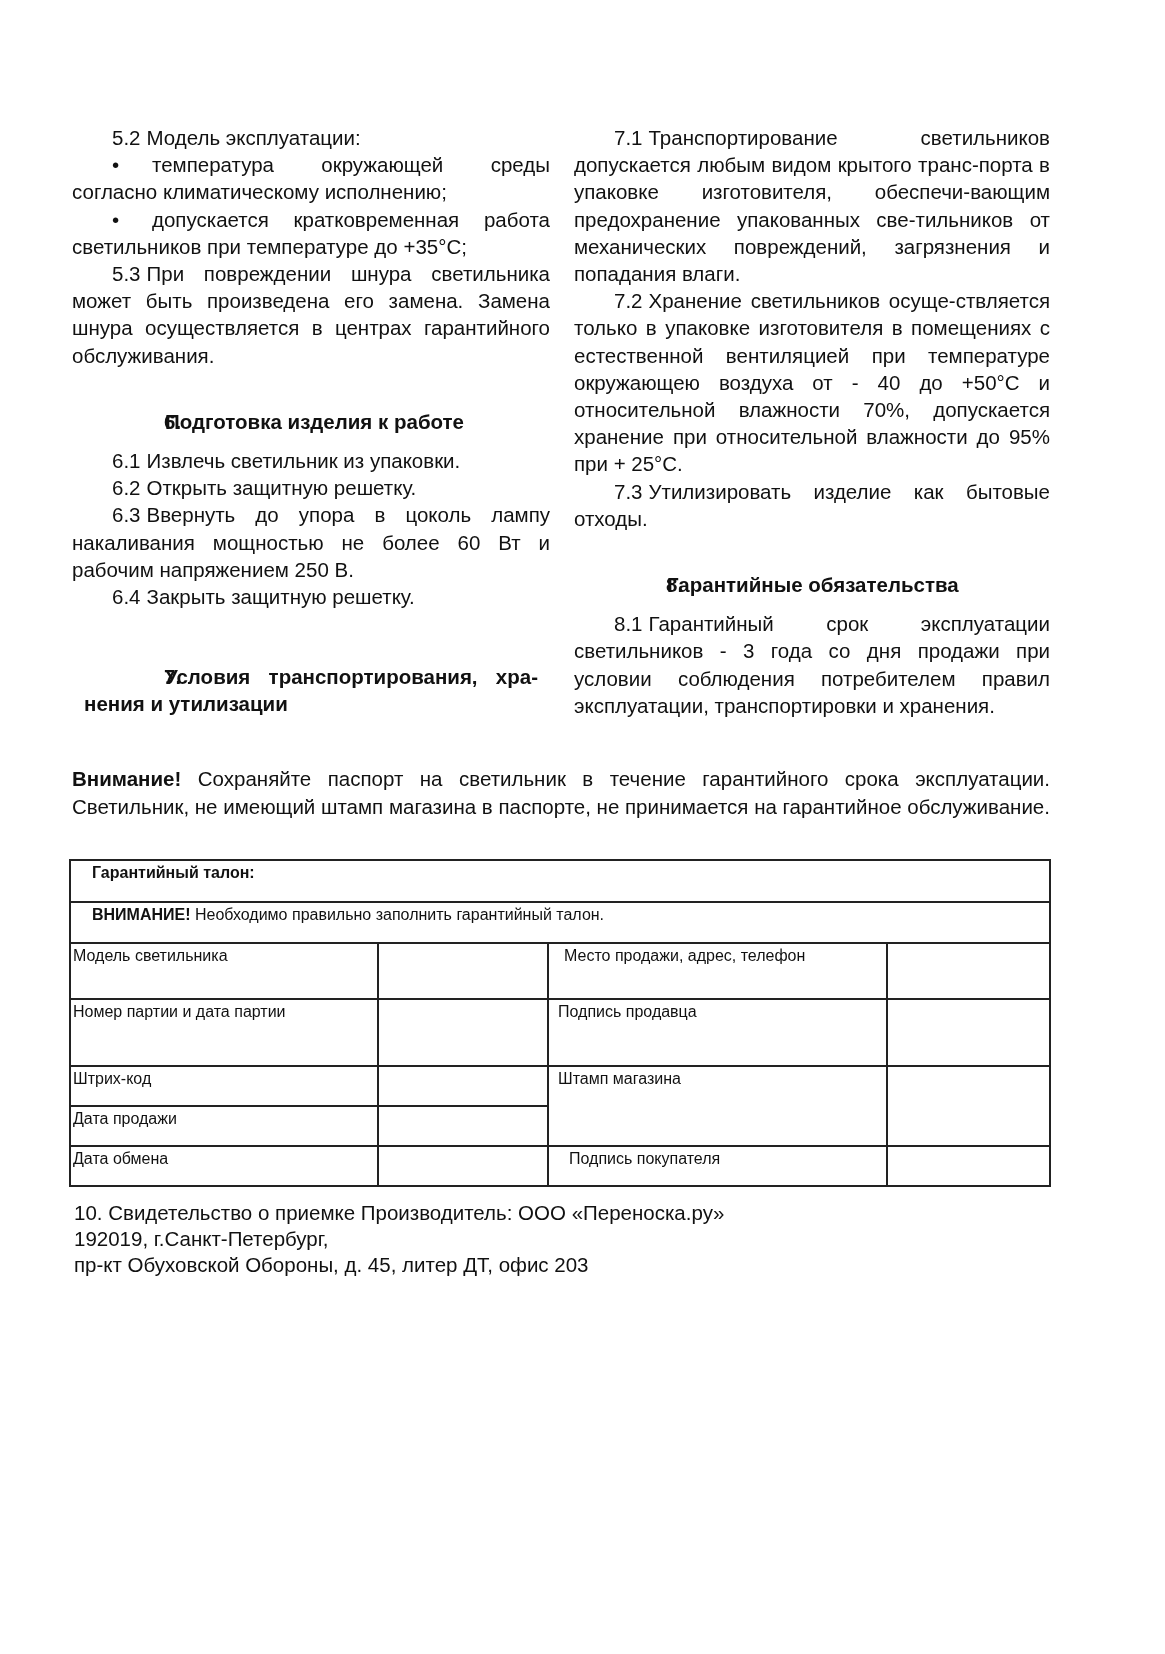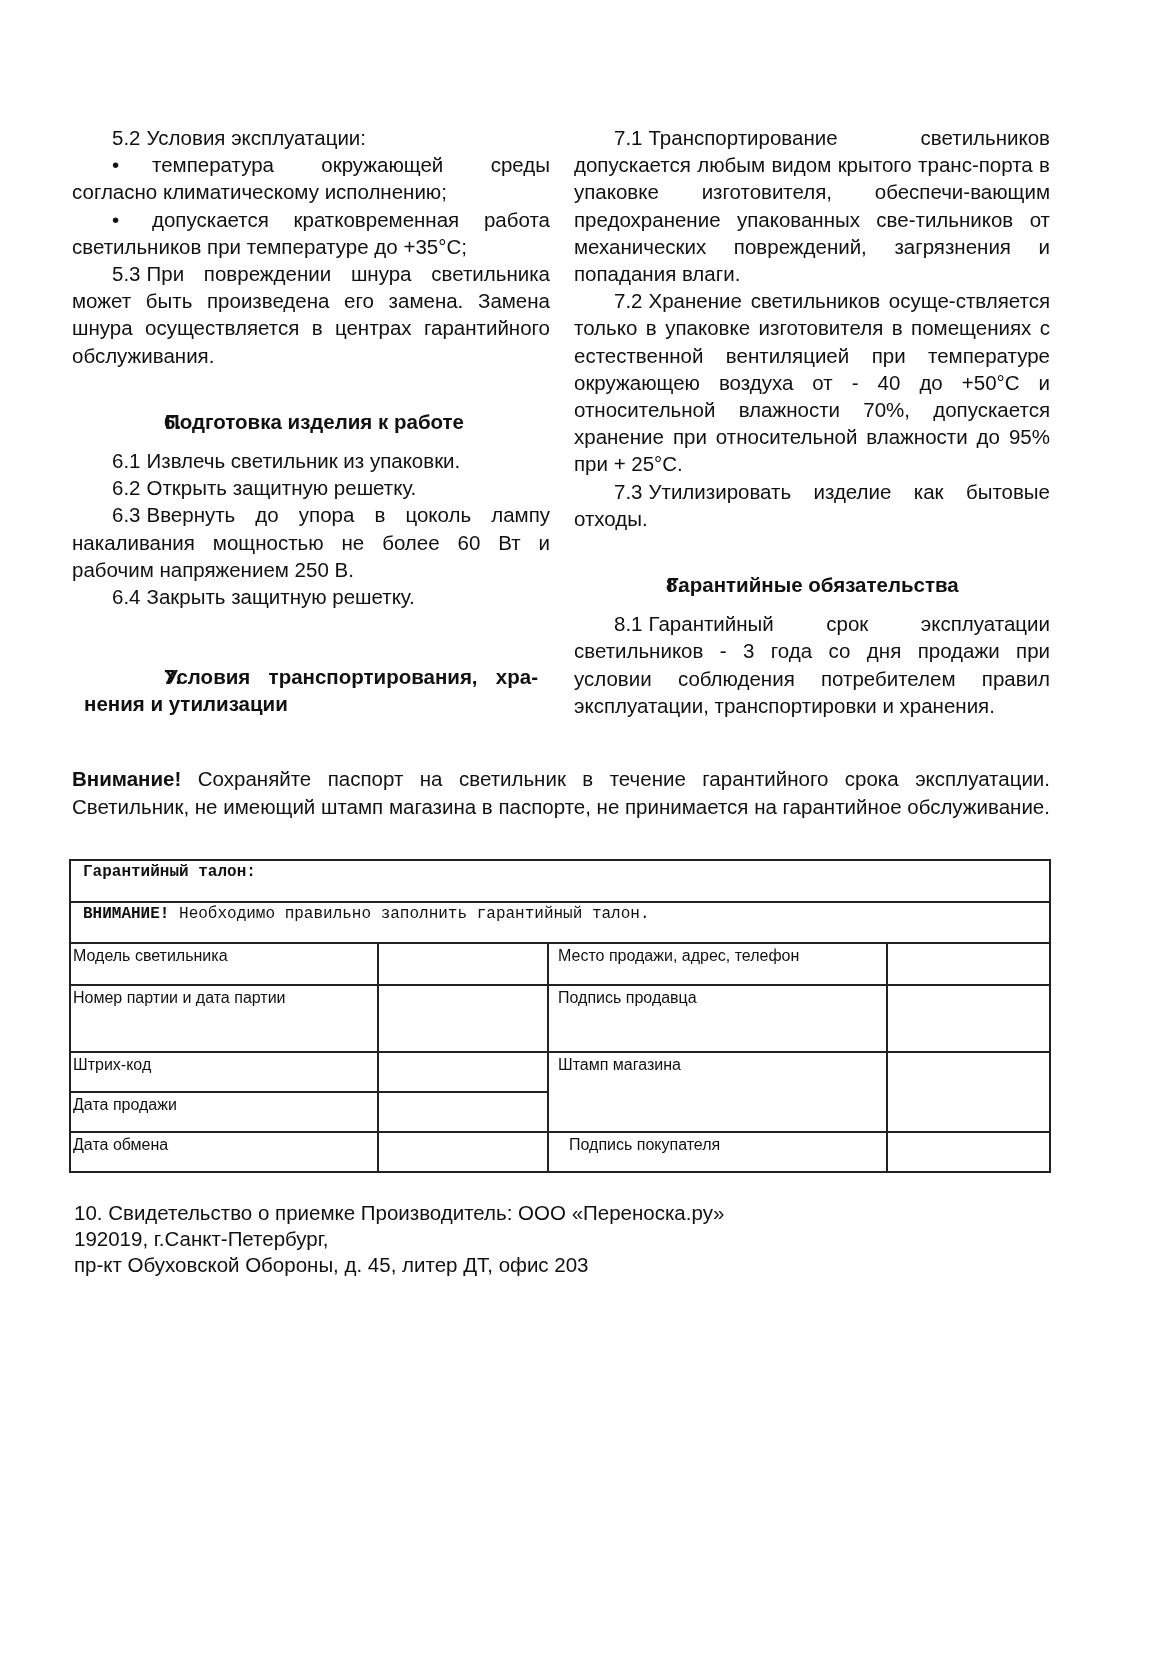--- a/index.html
+++ b/index.html
@@ -20,31 +20,31 @@
   .attention {
     position: absolute; left: 72px; top: 765px; width: 978px;
     font-size: 20.5px; line-height: 28px; text-align: justify; margin: 0;
   }
   .attention b { font-weight: bold; }
   .warranty {
     position: absolute; left: 69px; top: 859px; width: 982px;
     border-collapse: collapse; font-size: 16px; line-height: 19px;
   }
   .warranty td { border: 2px solid #222; vertical-align: top; padding: 2px 2px 0 2px; }
-  .warranty .full { padding-left: 12px; font-family: Liberation Mono, monospace; }
+  .warranty .full { padding-left: 21px; }
   .footer {
     position: absolute; left: 72px; top: 1198px; font-size: 20.5px; line-height: 26px; margin: 2px;
   }
 </style>
 </head>
 <body>
 
 <div class="col col-left">
   <p class="p ind">
-    <span class="num">5.2</span><span>Условия эксплуатации:</span>
+    <span class="num">5.2</span><span>Модель эксплуатации:</span>
   </p>
   <p class="p ind">
     <span class="bullet">•</span><span>температура окружающей среды согласно климатическому исполнению;</span>
   </p>
   <p class="p ind">
     <span class="bullet">•</span><span>допускается кратковременная работа светильников при температуре до +35°С;</span>
   </p>
   <p class="p ind">
     <span class="num">5.3</span><span>При повреждении шнура светильника может быть произведена его замена. Замена шнура осуществляется в центрах гарантийного обслуживания.</span>
   </p>
@@ -101,24 +101,24 @@
       <col style="width:340px">
       <col style="width:163px">
   </colgroup>
   <tbody>
       <tr style="height:42px">
     <td colspan="4" class="full"><b>Гарантийный талон:</b></td>
   </tr>
   <tr style="height:41px">
     <td colspan="4" class="full"><b>ВНИМАНИЕ!</b><span> Необходимо правильно заполнить гарантийный талон.</span></td>
   </tr>
-  <tr style="height:42px">
+  <tr style="height:56px">
     <td>Модель светильника</td>
     <td></td>
-    <td style="padding-left:9px">Место продажи, адрес, телефон</td>
+    <td style="padding-left:15px">Место продажи, адрес, телефон</td>
     <td></td>
   </tr>
   <tr style="height:67px">
     <td>Номер партии и дата партии</td>
     <td></td>
     <td style="padding-left:9px">Подпись продавца</td>
     <td></td>
   </tr>
   <tr style="height:40px">
     <td>Штрих-код</td>

